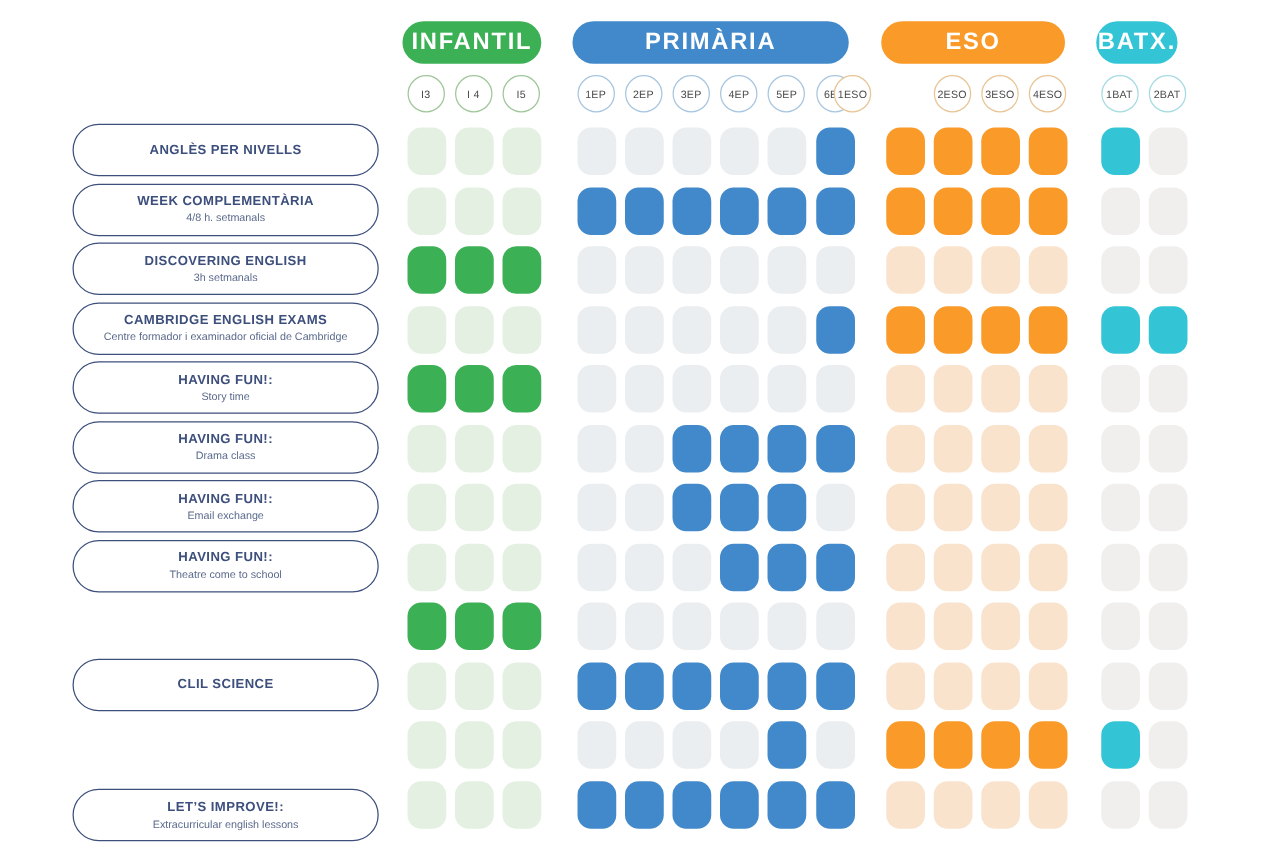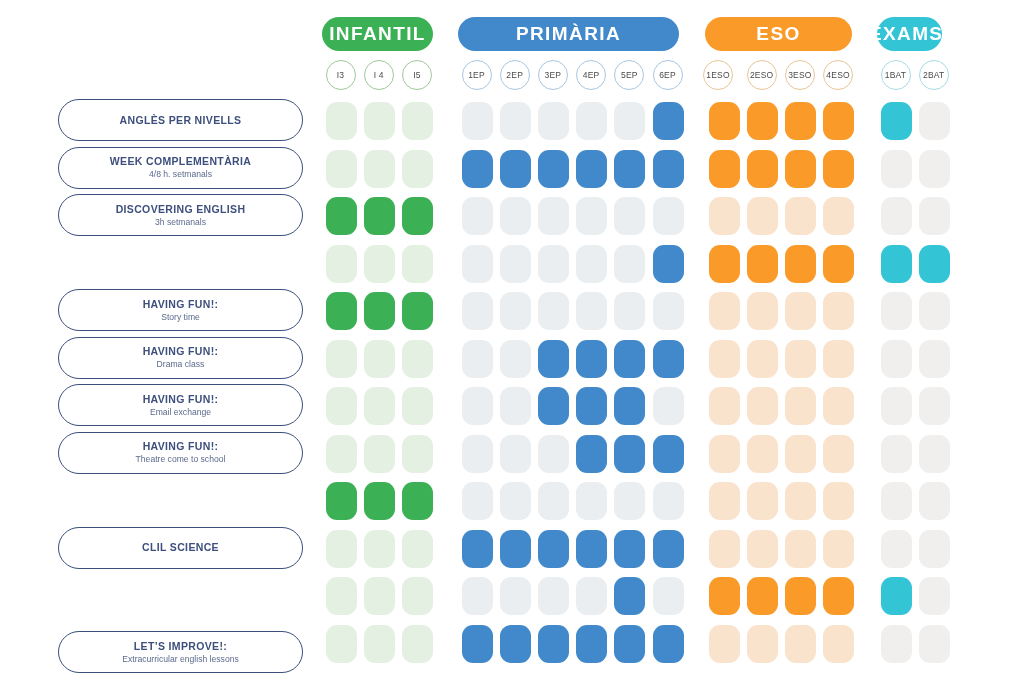--- a/index.html
+++ b/index.html
@@ -114,34 +114,34 @@
     </div>
     <div class="level-chip" style="left: 614.3px; top: 60px; border-color: rgb(168, 198, 224);">
       <span>5EP</span>
     </div>
     <div class="level-chip" style="left: 652.5px; top: 60px; border-color: rgb(168, 198, 224);">
       <span>6EP</span>
     </div>
     <div class="stage-pill" style="left: 705px; top: 17px; width: 147px; background: rgb(249, 154, 41);">
       <span>ESO</span>
     </div>
-    <div class="level-chip" style="left: 703px; top: 60px; border-color: rgb(232, 197, 150);">
+    <div class="level-chip" style="left: 667px; top: 60px; border-color: rgb(232, 197, 150);">
       <span>1ESO</span>
     </div>
     <div class="level-chip" style="left: 746.7px; top: 60px; border-color: rgb(232, 197, 150);">
       <span>2ESO</span>
     </div>
     <div class="level-chip" style="left: 784.9px; top: 60px; border-color: rgb(232, 197, 150);">
       <span>3ESO</span>
     </div>
     <div class="level-chip" style="left: 823.1px; top: 60px; border-color: rgb(232, 197, 150);">
       <span>4ESO</span>
     </div>
     <div class="stage-pill" style="left: 877px; top: 17px; width: 65px; background: rgb(51, 197, 214);">
-      <span>EXAMS.</span>
+      <span>BATX.</span>
     </div>
     <div class="level-chip" style="left: 880.5px; top: 60px; border-color: rgb(166, 219, 227);">
       <span>1BAT</span>
     </div>
     <div class="level-chip" style="left: 918.7px; top: 60px; border-color: rgb(166, 219, 227);">
       <span>2BAT</span>
     </div>
     <div class="row-box" style="top: 99px;">
       <div class="row-title">ANGLÈS PER NIVELLS</div>
     </div>
@@ -191,20 +191,24 @@
     <div class="cell" style="left: 537.9px; top: 197px; background: rgb(234, 238, 240);"></div>
     <div class="cell" style="left: 576.1px; top: 197px; background: rgb(234, 238, 240);"></div>
     <div class="cell" style="left: 614.3px; top: 197px; background: rgb(234, 238, 240);"></div>
     <div class="cell" style="left: 652.5px; top: 197px; background: rgb(234, 238, 240);"></div>
     <div class="cell" style="left: 708.5px; top: 197px; background: rgb(250, 227, 205);"></div>
     <div class="cell" style="left: 746.7px; top: 197px; background: rgb(250, 227, 205);"></div>
     <div class="cell" style="left: 784.9px; top: 197px; background: rgb(250, 227, 205);"></div>
     <div class="cell" style="left: 823.1px; top: 197px; background: rgb(250, 227, 205);"></div>
     <div class="cell" style="left: 880.5px; top: 197px; background: rgb(241, 239, 238);"></div>
     <div class="cell" style="left: 918.7px; top: 197px; background: rgb(241, 239, 238);"></div>
+    <div class="row-box" style="top: 241.5px;">
+      <div class="row-title">CAMBRIDGE ENGLISH EXAMS</div>
+      <div class="row-sub">Centre formador i examinador oficial de Cambridge</div>
+    </div>
     <div class="cell" style="left: 325.5px; top: 244.5px; background: rgb(228, 241, 226);"></div>
     <div class="cell" style="left: 363.7px; top: 244.5px; background: rgb(228, 241, 226);"></div>
     <div class="cell" style="left: 401.9px; top: 244.5px; background: rgb(228, 241, 226);"></div>
     <div class="cell" style="left: 461.5px; top: 244.5px; background: rgb(234, 238, 240);"></div>
     <div class="cell" style="left: 499.7px; top: 244.5px; background: rgb(234, 238, 240);"></div>
     <div class="cell" style="left: 537.9px; top: 244.5px; background: rgb(234, 238, 240);"></div>
     <div class="cell" style="left: 576.1px; top: 244.5px; background: rgb(234, 238, 240);"></div>
     <div class="cell" style="left: 614.3px; top: 244.5px; background: rgb(234, 238, 240);"></div>
     <div class="cell" style="left: 652.5px; top: 244.5px; background: rgb(65, 137, 202);"></div>
     <div class="cell" style="left: 708.5px; top: 244.5px; background: rgb(249, 154, 41);"></div>

